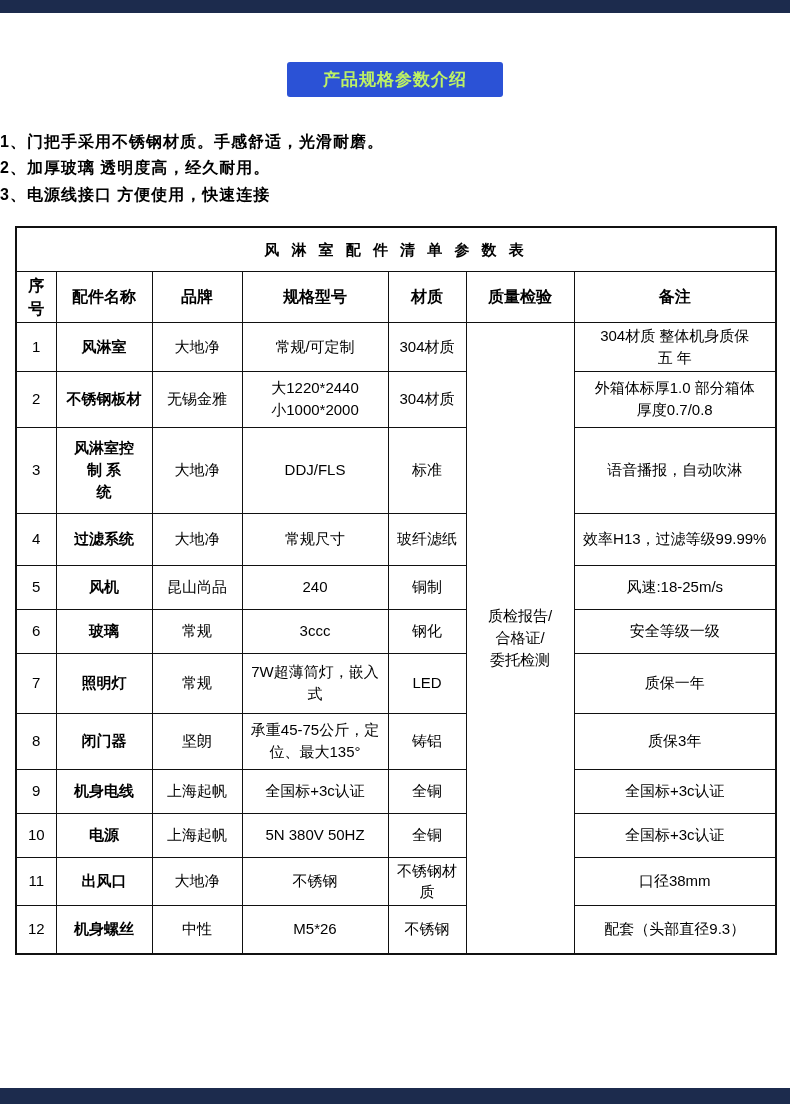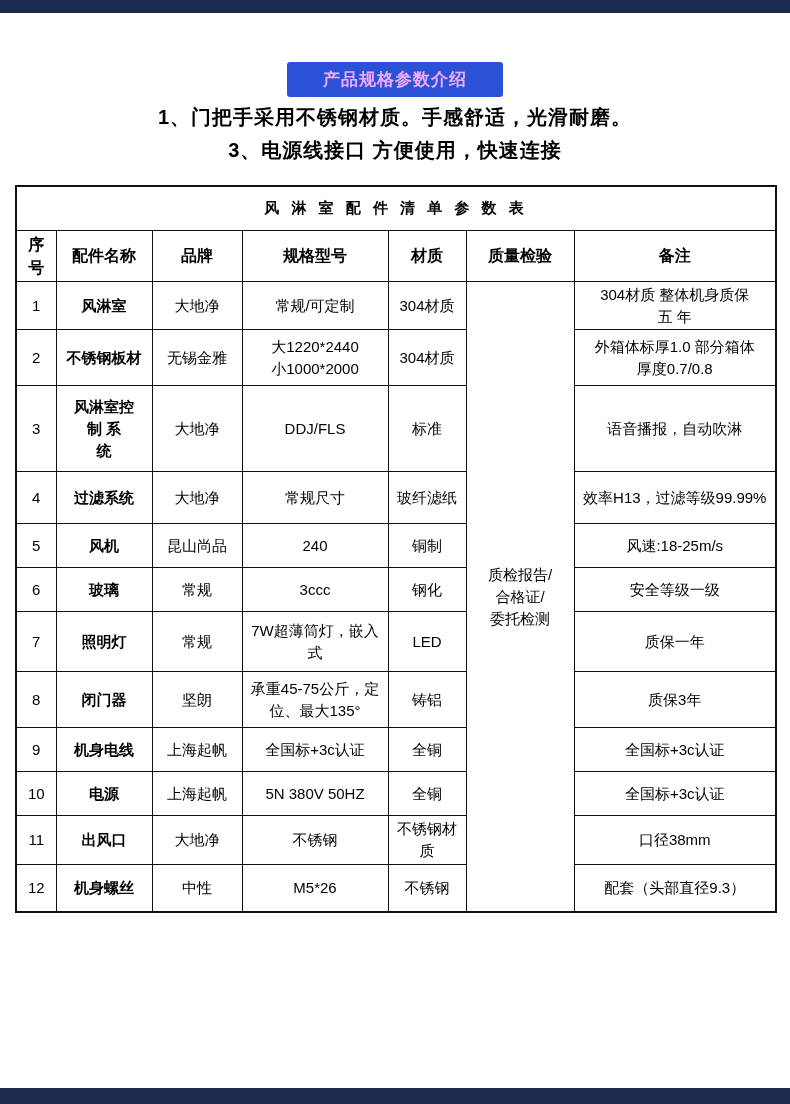--- a/index.html
+++ b/index.html
@@ -24,41 +24,40 @@
   }
   .top-bar { top: 0; height: 13px; }
   .bottom-bar { bottom: 0; height: 16px; }
 
   .content { padding-top: 62px; }
 
   .badge-wrap { text-align: center; }
   .badge {
     display: inline-block;
     background: var(--badge-color, #2b52d6);
-    color: #f0abfc;
+    color: #bef264;
     font-size: 17px;
     font-weight: bold;
     padding: 6px 36px;
     border-radius: 3px;
     letter-spacing: 1px;
   }
 
   .main-title {
     text-align: center;
     font-size: 56px;
     font-weight: 900;
     letter-spacing: 4px;
     margin-top: 10px;
     line-height: 1.1;
   }
 
   .features {
-    margin-top: 4px;
-    text-align: center;
-    font-size: 20px;
+    margin-top: 32px;
+    font-size: 16px;
     font-weight: 600;
     line-height: 1.65;
     letter-spacing: 1px;
   }
   .feature-line { white-space: pre-line; }
 
   .usage {
     margin-top: 6px;
     text-align: center;
     font-size: 20px;
@@ -105,20 +104,21 @@
   <div class="top-bar"></div>
 
   <div class="content">
     <div class="badge-wrap">
       <span class="badge">产品规格参数介绍</span>
     </div>
 
 
     <div class="features">
       <div class="feature-line">1、门把手采用不锈钢材质。手感舒适，光滑耐磨。</div>
+      <div class="feature-line">2、加厚玻璃 透明度高，经久耐用。</div>
       <div class="feature-line">3、电源线接口 方便使用，快速连接</div>
     </div>
 
 
     <div class="table-wrap">
       <table class="spec">
         <colgroup>
           <col style="width:40px">
             <col style="width:96px">
             <col style="width:90px">

